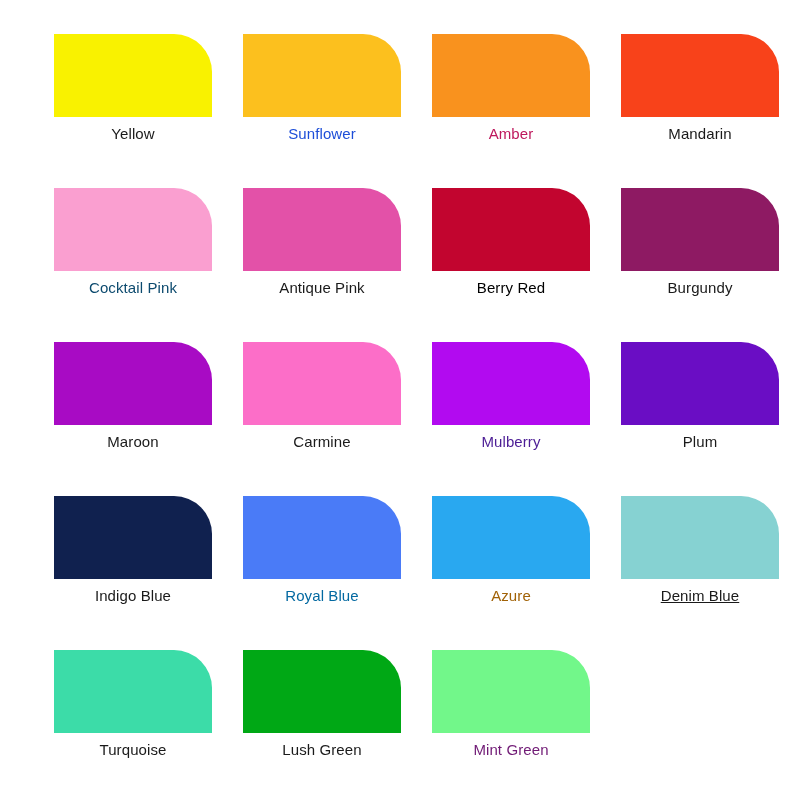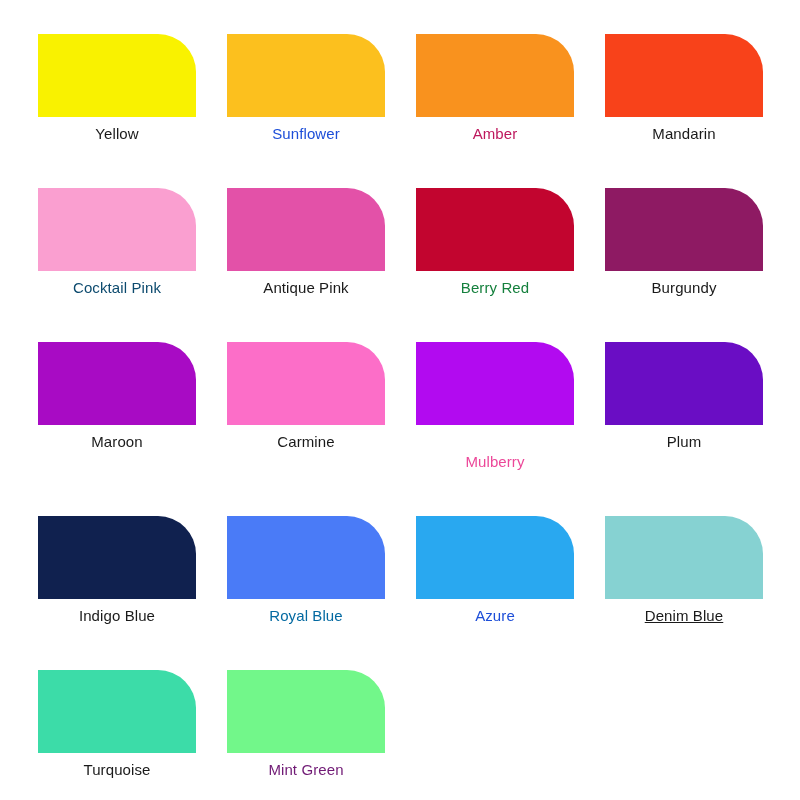--- a/index.html
+++ b/index.html
@@ -17,21 +17,21 @@
   }
   #palette-sheet {
     position: relative;
     width: 800px;
     height: 800px;
     background: #ffffff;
     box-sizing: border-box;
   }
   .swatch-grid {
     position: absolute;
-    left: 38px;
+    left: 54px;
     top: 34px;
     width: 726px;
     display: grid;
     grid-template-columns: repeat(4, 158px);
     grid-column-gap: 31px;
     grid-row-gap: 45px;
   }
   .swatch-cell {
     width: 158px;
     display: block;
@@ -81,60 +81,64 @@
       <div class="swatch-cell">
         <div class="swatch-chip" style="background-color: rgb(250, 159, 208);"></div>
         <span class="swatch-label" style="color: #0c4a6e;">Cocktail Pink</span>
       </div>
       <div class="swatch-cell">
         <div class="swatch-chip" style="background-color: rgb(227, 81, 168);"></div>
         <span class="swatch-label" style="color: rgb(26, 26, 26);">Antique Pink</span>
       </div>
       <div class="swatch-cell">
         <div class="swatch-chip" style="background-color: rgb(194, 5, 47);"></div>
-        <span class="swatch-label" style="color: #15803d;">Berry Red</span>
+        <span class="swatch-label" style="color: #000000;">Berry Red</span>
       </div>
       <div class="swatch-cell">
         <div class="swatch-chip" style="background-color: rgb(142, 26, 99);"></div>
         <span class="swatch-label" style="color: rgb(26, 26, 26);">Burgundy</span>
       </div>
       <div class="swatch-cell">
         <div class="swatch-chip" style="background-color: rgb(168, 11, 196);"></div>
         <span class="swatch-label" style="color: rgb(26, 26, 26);">Maroon</span>
       </div>
       <div class="swatch-cell">
         <div class="swatch-chip" style="background-color: rgb(252, 110, 200);"></div>
         <span class="swatch-label" style="color: rgb(26, 26, 26);">Carmine</span>
       </div>
       <div class="swatch-cell">
         <div class="swatch-chip" style="background-color: rgb(178, 10, 240);"></div>
-        <span class="swatch-label" style="color: #ec4899; margin-top: 20px;">Mulberry</span>
+        <span class="swatch-label" style="color: #4c1d95;">Mulberry</span>
       </div>
       <div class="swatch-cell">
         <div class="swatch-chip" style="background-color: rgb(106, 13, 196);"></div>
         <span class="swatch-label" style="color: rgb(26, 26, 26);">Plum</span>
       </div>
       <div class="swatch-cell">
         <div class="swatch-chip" style="background-color: rgb(16, 33, 79);"></div>
         <span class="swatch-label" style="color: rgb(26, 26, 26);">Indigo Blue</span>
       </div>
       <div class="swatch-cell">
         <div class="swatch-chip" style="background-color: rgb(74, 123, 247);"></div>
         <span class="swatch-label" style="color: #0369a1;">Royal Blue</span>
       </div>
       <div class="swatch-cell">
         <div class="swatch-chip" style="background-color: rgb(41, 168, 240);"></div>
-        <span class="swatch-label" style="color: #1d4ed8; text-align: center;">Azure</span>
+        <span class="swatch-label" style="color: #a16207; text-align: center;">Azure</span>
       </div>
       <div class="swatch-cell">
         <div class="swatch-chip" style="background-color: rgb(134, 210, 210);"></div>
         <span class="swatch-label" style="color: rgb(26, 26, 26); text-decoration: underline;">Denim Blue</span>
       </div>
       <div class="swatch-cell">
         <div class="swatch-chip" style="background-color: rgb(60, 220, 168);"></div>
         <span class="swatch-label" style="color: rgb(26, 26, 26);">Turquoise</span>
       </div>
       <div class="swatch-cell">
+        <div class="swatch-chip" style="background-color: rgb(0, 168, 21);"></div>
+        <span class="swatch-label" style="color: rgb(26, 26, 26);">Lush Green</span>
+      </div>
+      <div class="swatch-cell">
         <div class="swatch-chip" style="background-color: rgb(114, 247, 138);"></div>
         <span class="swatch-label" style="color: #701a75;">Mint Green</span>
       </div>
     </div>
 </div>
 
 </body></html>

